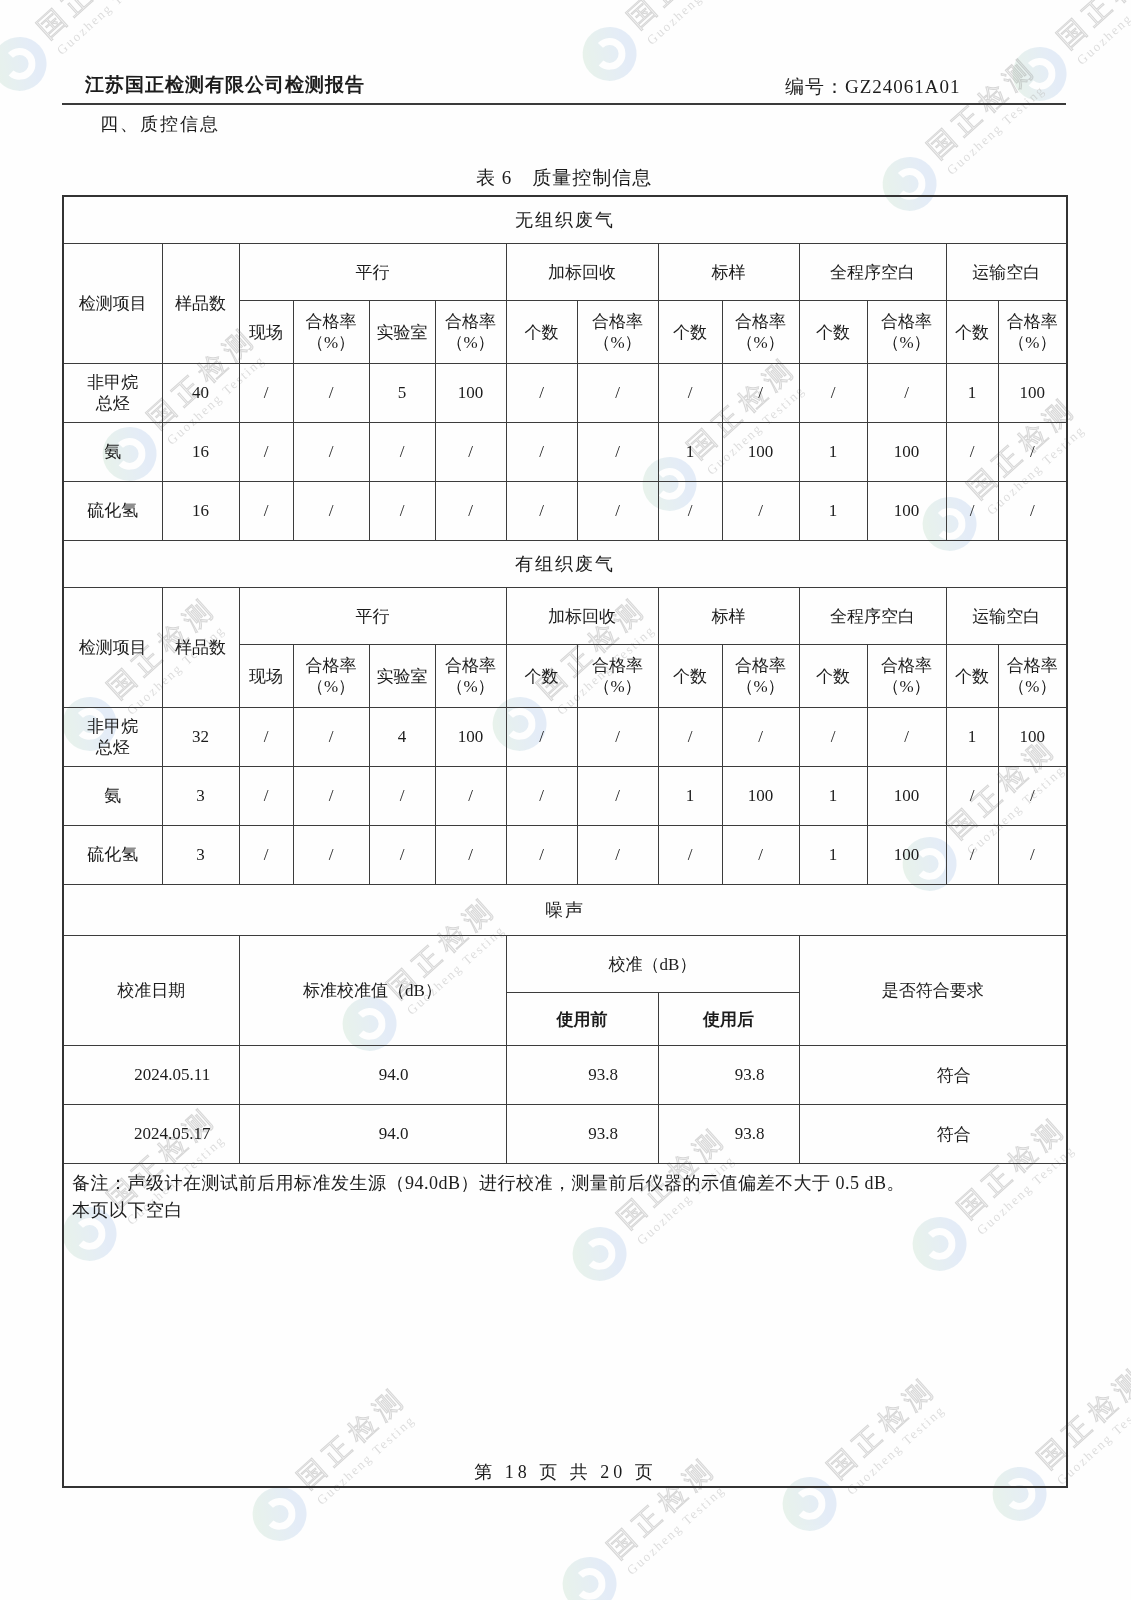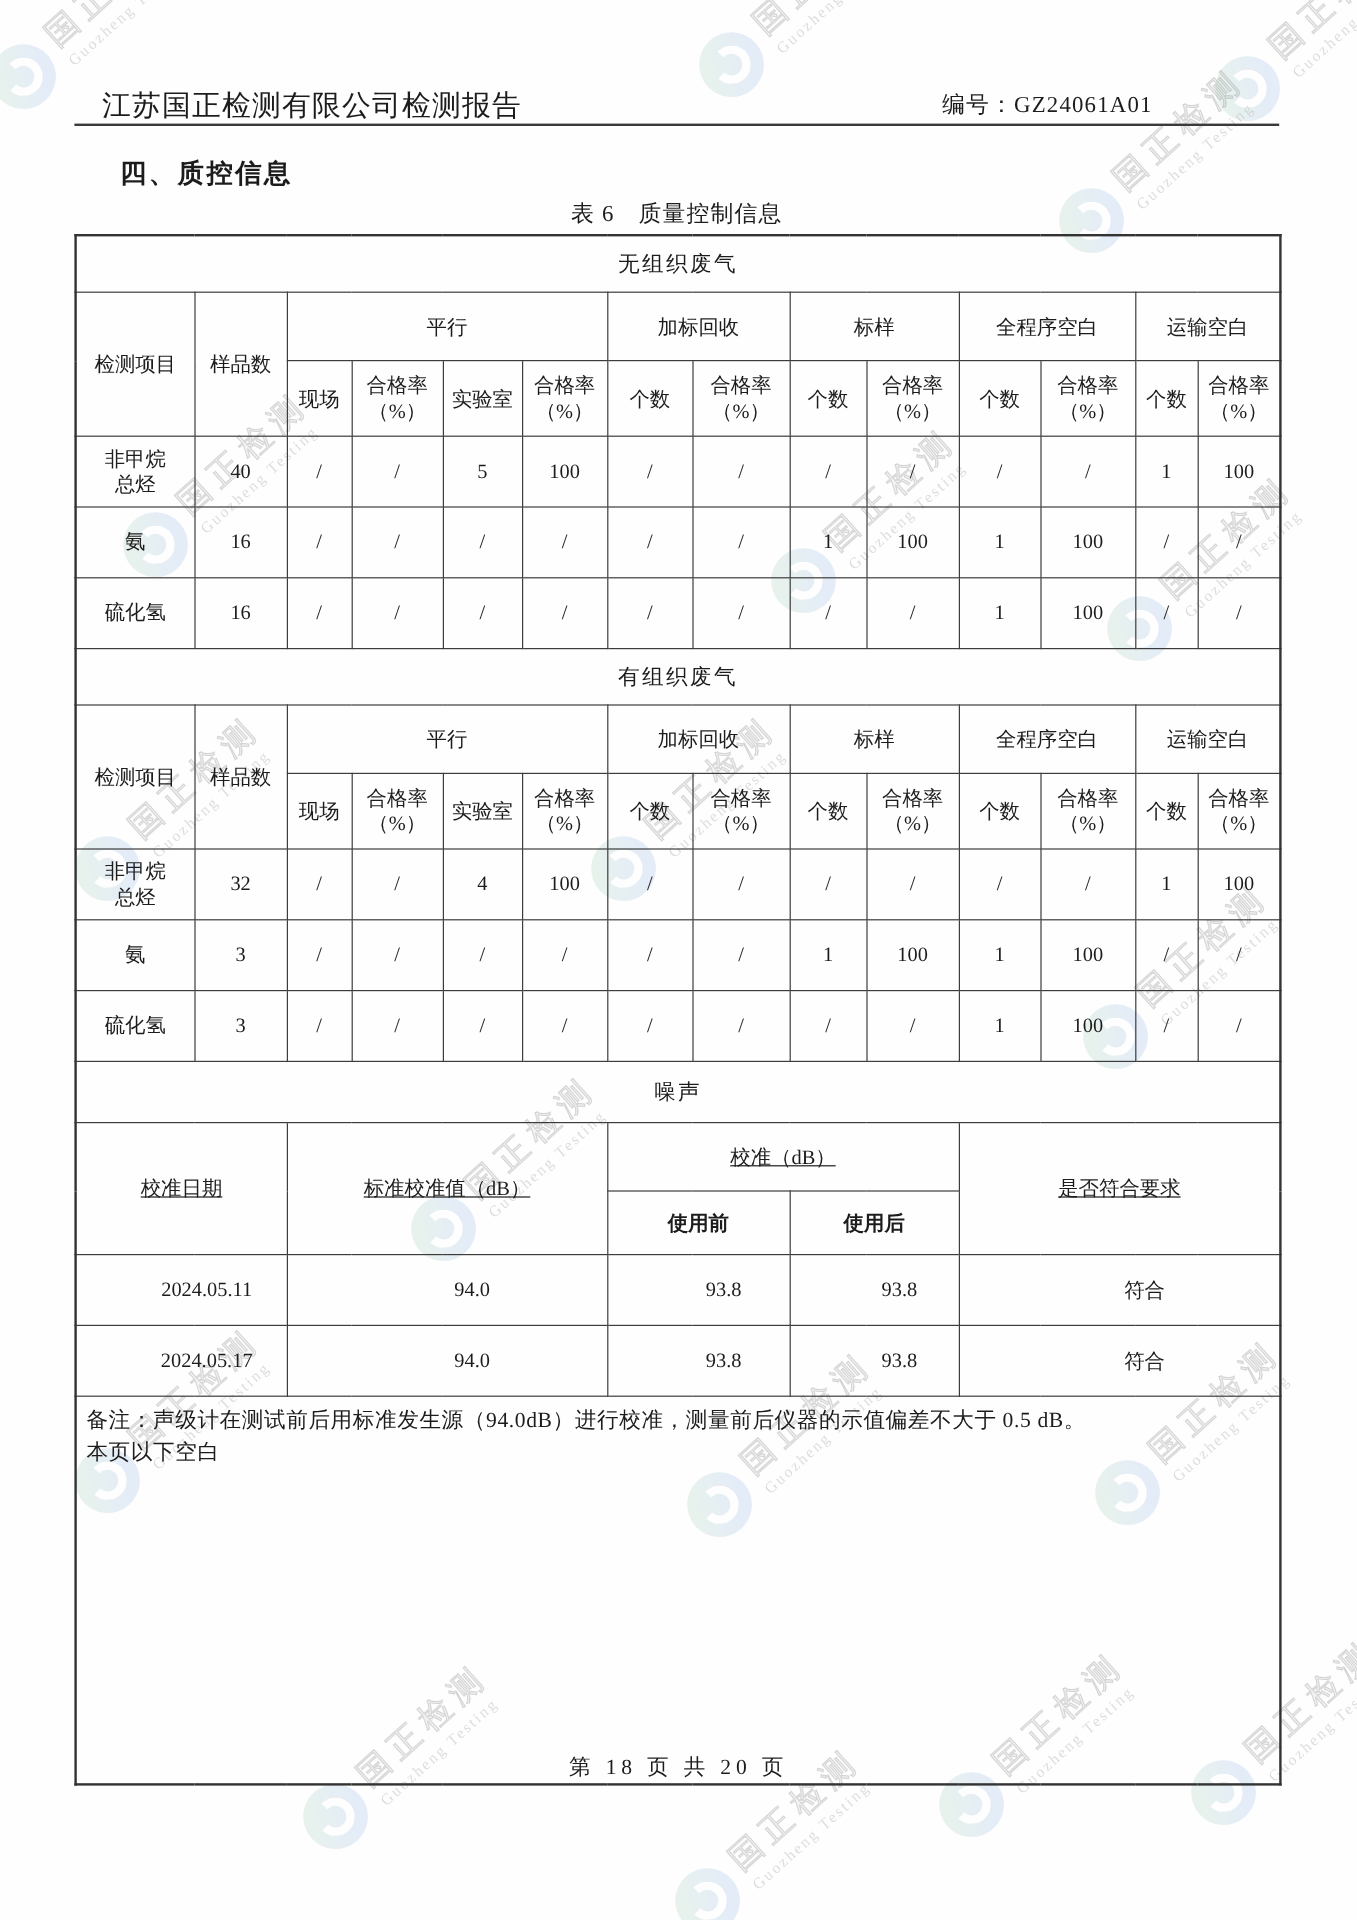--- a/index.html
+++ b/index.html
@@ -15,38 +15,38 @@
   .wm-logo { width:54px; height:54px; border-radius:50%; flex:0 0 auto;
              background:linear-gradient(120deg,#d4e9d8 10%,#ccdcf2 70%); position:relative; }
   .wm-logo::after { content:""; position:absolute; inset:11px; border:7px solid #fff;
              border-left-color:transparent; border-radius:50%; transform:rotate(40deg); }
   .wm-txt { display:flex; flex-direction:column; }
   .wm-cn { font-size:27px; letter-spacing:7px; color:rgba(148,148,148,.22);
            -webkit-text-stroke:1px rgba(140,140,140,.65); white-space:nowrap; }
   .wm-en { font-size:13px; color:#bdbdbd; letter-spacing:2px; white-space:nowrap; }
   
   .content { position:relative; z-index:1; }
-  .hdr-left  { position:absolute; left:85px;  top:72px; font-size:24px; font-weight:normal; letter-spacing:1px; }
+  .hdr-left  { position:absolute; left:85px;  top:72px; font-size:19px; font-weight:bold; letter-spacing:1px; }
   .hdr-right { position:absolute; left:785px; top:74px; font-size:19px; letter-spacing:1px; }
   .hdr-rule  { position:absolute; left:62px; top:103px; width:1004px; height:2px; background:#3a3a3a; }
-  .sec-title { position:absolute; left:100px; top:130px; font-size:22px; font-weight:bold; letter-spacing:2px; }
+  .sec-title { position:absolute; left:100px; top:112px; font-size:18px; font-weight:normal; letter-spacing:2px; }
   .tbl-title { position:absolute; left:62px; top:165px; width:1004px; text-align:center;
                font-size:19px; font-weight:normal; letter-spacing:1px; }
   .qc-table  { position:absolute; left:62px; top:195px; width:1004px;
                border-collapse:collapse; table-layout:fixed; }
   .qc-table td { border:1px solid #3c3c3c; text-align:center; vertical-align:middle;
                  font-size:17px; padding:1px 2px; overflow:hidden; }
   .qc-table { border:2px solid #333; }
   td.band  { font-size:18px; letter-spacing:2px; height:44px; }
   tr.h1 td { height:54px; }
   tr.h2 td { height:60px; }
   tr.data-row td { height:56px; }
   td.pre   { white-space:pre-line; line-height:1.25; }
   tr.noise-band td { height:48px; }
-  tr.nh1 td { height:54px;text-decoration:underline; }
+  tr.nh1 td { height:54px; }
   tr.nh2 td { height:50px;font-weight:bold; }
   tr.noise-row td { height:56px;padding-left:44px; }
   td.note-cell { height:310px; vertical-align:top; text-align:left; padding:6px 8px; }
   .note-line  { font-size:18px; letter-spacing:.5px; line-height:1.5; }
   .footer { position:absolute; left:0; top:1460px; width:1131px; text-align:center;
             font-size:18px; letter-spacing:4px; }
 </style>
 </head>
 <body>
 

